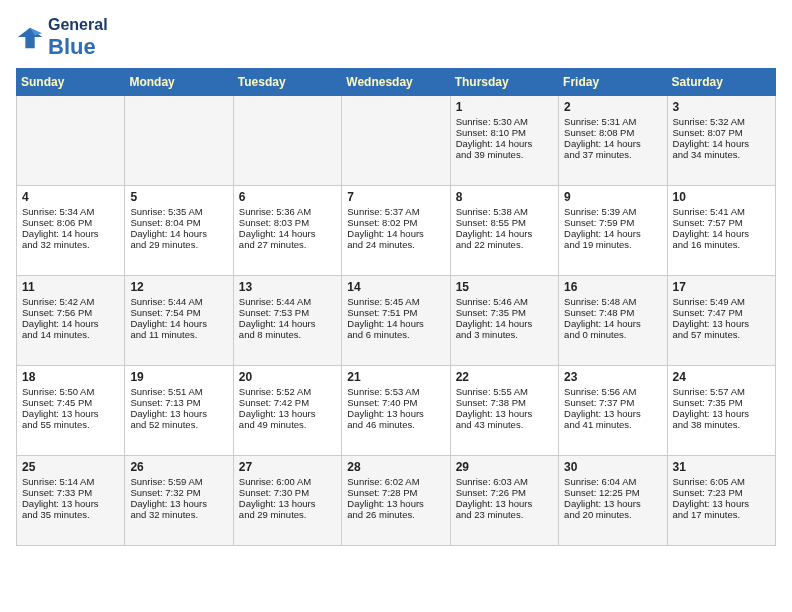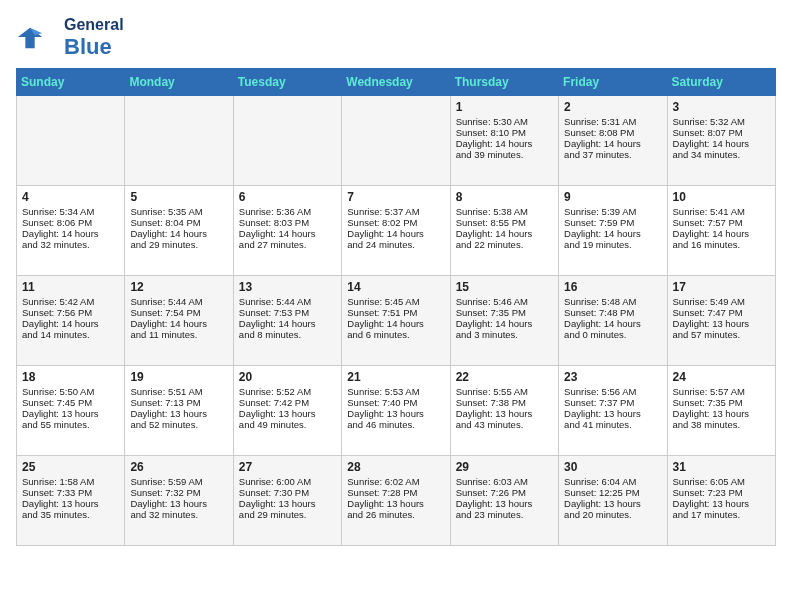--- a/index.html
+++ b/index.html
@@ -12,21 +12,21 @@
     }
     .header {
       display: flex;
       justify-content: space-between;
       align-items: flex-start;
       margin-bottom: 8px;
     }
     .logo {
       display: flex;
       align-items: center;
-      gap: 20px;
+      gap: 4px;
     }
     .logo-bird {
       width: 28px;
       height: 28px;
     }
     .title-block {
       text-align: right;
     }
     .month-title {
       font-size: 36px;
@@ -37,21 +37,21 @@
       font-size: 15px;
       color: #333;
     }
     table {
       width: 100%;
       border-collapse: collapse;
       table-layout: fixed;
     }
     thead tr th {
       background-color: #2e6db4;
-      color: #5eead4;
+      color: #fef9c3;
       font-size: 12px;
       font-weight: bold;
       padding: 6px 4px;
       text-align: left;
       border: 1px solid #2e6db4;
     }
     tbody tr td {
       border: 1px solid #ccc;
       vertical-align: top;
       padding: 4px 5px;
@@ -281,21 +281,21 @@
           <span class="day-num">24</span>
           <div>Sunrise: 5:57 AM</div>
           <div>Sunset: 7:35 PM</div>
           <div>Daylight: 13 hours</div>
           <div>and 38 minutes.</div>
         </td>
       </tr>
       <tr>
         <td>
           <span class="day-num">25</span>
-          <div>Sunrise: 1:58 AM</div>
+          <div>Sunrise: 5:14 AM</div>
           <div>Sunset: 7:33 PM</div>
           <div>Daylight: 13 hours</div>
           <div>and 35 minutes.</div>
         </td>
         <td>
           <span class="day-num">26</span>
           <div>Sunrise: 5:59 AM</div>
           <div>Sunset: 7:32 PM</div>
           <div>Daylight: 13 hours</div>
           <div>and 32 minutes.</div>

